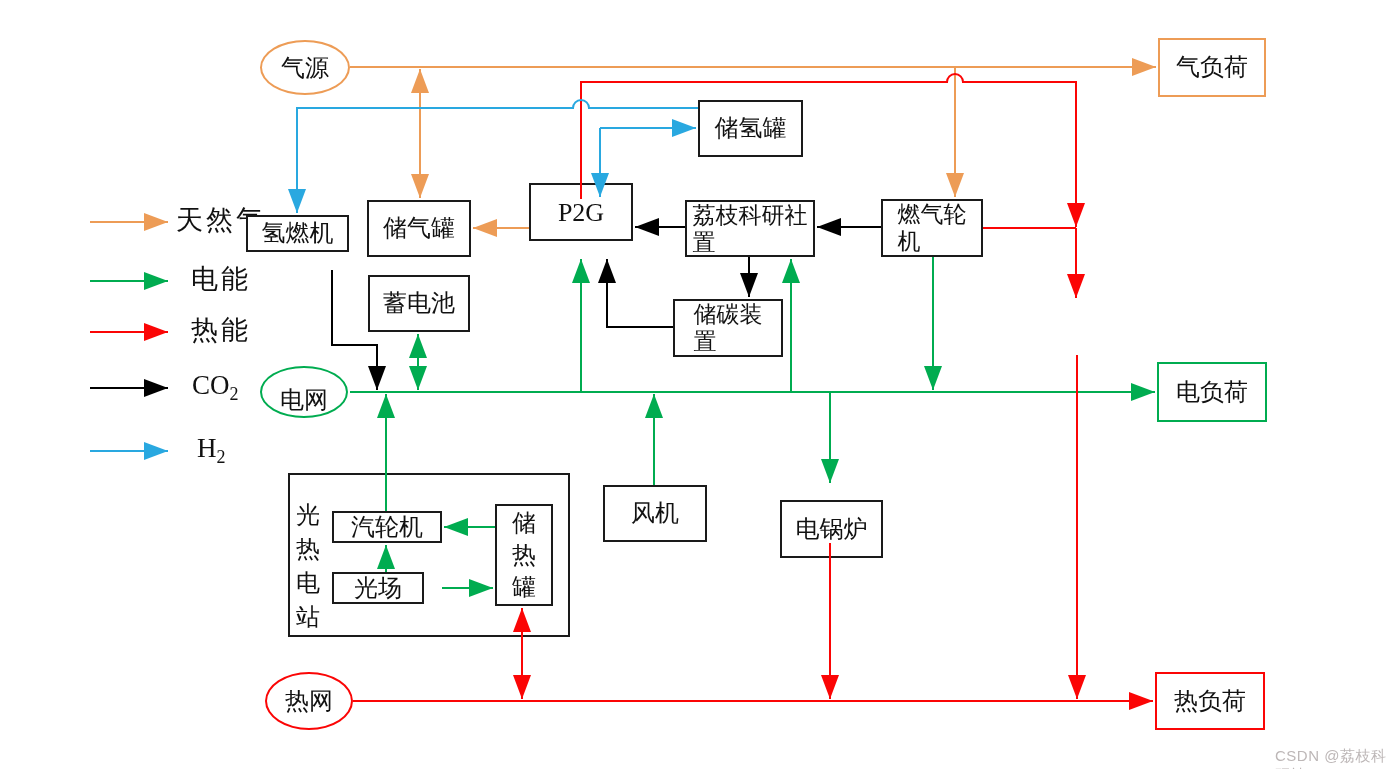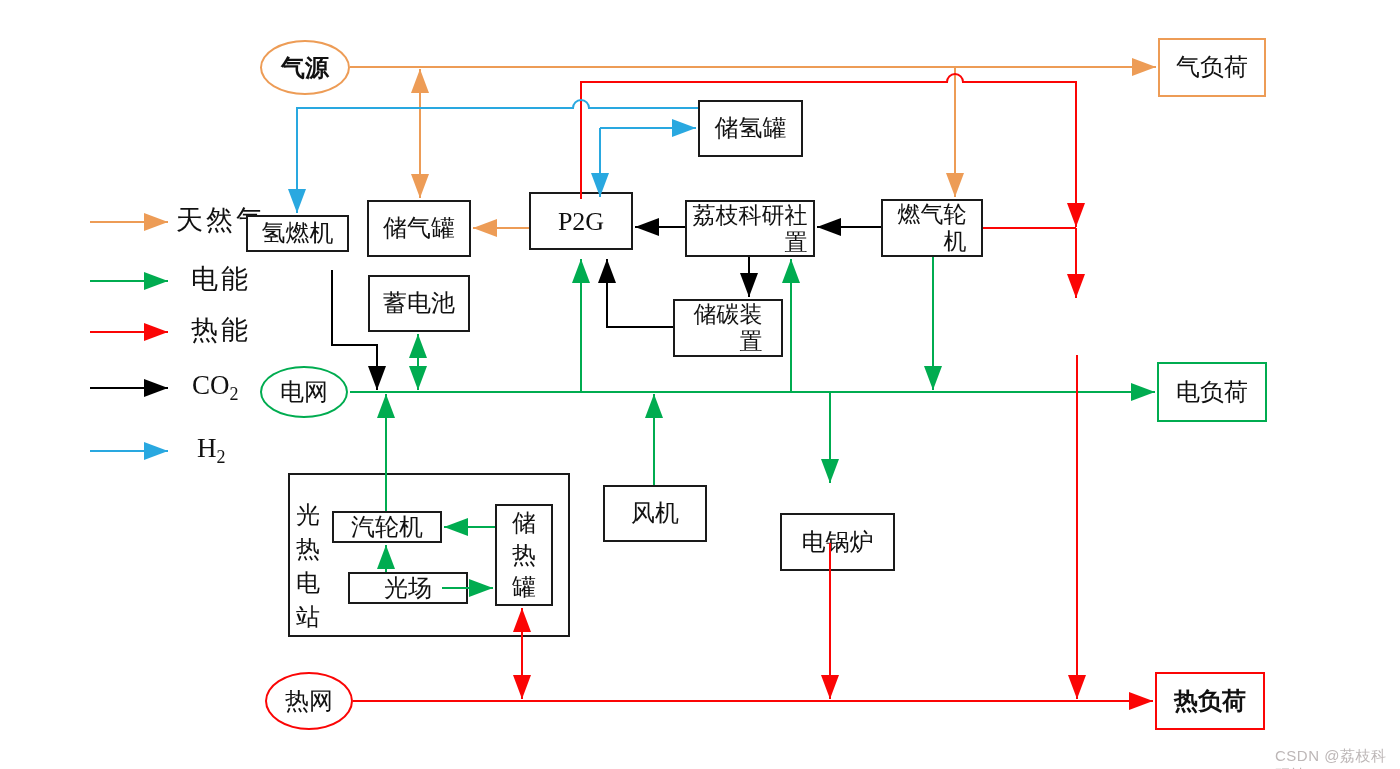--- a/index.html
+++ b/index.html
@@ -9,35 +9,35 @@
   }
   
   .legend-layer{position:absolute;inset:0;z-index:1;}
   .node-layer{position:absolute;inset:0;z-index:2;}
   .edge-layer{position:absolute;inset:0;z-index:3;pointer-events:none;}
   .wm{position:absolute;z-index:4;font-family:"Liberation Sans","DejaVu Sans",sans-serif;
       font-size:15px;color:var(--c-watermark);letter-spacing:0.5px;}
   
   .box{
     position:absolute;box-sizing:border-box;background:#fff;border:2px solid var(--c-border);
-    display:flex;align-items:center;justify-content:center;text-align:right;
+    display:flex;align-items:center;justify-content:center;text-align:left;
     font-size:23px;line-height:27px;white-space:pre-line;
   }
   .box.big{font-size:24px;}
   .box.latin{font-size:26px;}
   .box.b-gas{border-color:var(--c-natural-gas);}
   .box.b-elec{border-color:var(--c-electricity);}
-  .box.b-heat{border-color:var(--c-heat);font-weight:bold;}
+  .box.b-heat{border-color:var(--c-heat);}
   .box.container-box{background:transparent;}
   .ellipse{
     position:absolute;box-sizing:border-box;background:#fff;border-radius:50%;
     display:flex;align-items:center;justify-content:center;font-size:24px;
   }
-  .ellipse.e-gas{border:2px solid var(--c-natural-gas);font-weight:bold;}
-  .ellipse.e-elec{border:2px solid var(--c-electricity);}
+  .ellipse.e-gas{border:2px solid var(--c-natural-gas);}
+  .ellipse.e-elec{border:2px solid var(--c-electricity);align-items:flex-end;}
   .ellipse.e-heat{border:2px solid var(--c-heat);}
   .vlabel{
     position:absolute;font-size:24px;line-height:34px;white-space:pre-line;text-align:center;
   }
   
   .lg-text{position:absolute;transform:translateY(-52%);font-size:27px;letter-spacing:3px;}
   .lg-text sub{font-size:18px;letter-spacing:0;}
   
   .edge{fill:none;stroke-width:2px;}
   .s-gas{stroke:var(--c-natural-gas);}
@@ -73,41 +73,41 @@
         <span>电网</span>
       </div>
     <div class="ellipse e-heat" style="left:265px;top:672px;width:88px;height:58px">
         <span>热网</span>
       </div>
 
     <div class="box big" style="left:246px;top:215px;width:103px;height:37px">氢燃机</div>
     <div class="box big" style="left:367px;top:200px;width:104px;height:57px">储气罐</div>
     <div class="box big" style="left:368px;top:275px;width:102px;height:57px">蓄电池</div>
     <div class="box big" style="left:698px;top:100px;width:105px;height:57px">储氢罐</div>
-    <div class="box latin" style="left:529px;top:192px;width:104px;height:58px">P2G</div>
+    <div class="box latin" style="left:529px;top:183px;width:104px;height:58px">P2G</div>
     <div class="box" style="left:685px;top:200px;width:130px;height:57px">荔枝科研社
 置</div>
     <div class="box" style="left:881px;top:199px;width:102px;height:58px">燃气轮
 机</div>
     <div class="box" style="left:673px;top:299px;width:110px;height:58px">储碳装
 置</div>
     <div class="box big" style="left:603px;top:485px;width:104px;height:57px">风机</div>
-    <div class="box big" style="left:780px;top:513px;width:115px;height:58px">电锅炉</div>
+    <div class="box big" style="left:780px;top:500px;width:103px;height:58px">电锅炉</div>
 
     <div class="box big b-gas" style="left:1158px;top:38px;width:108px;height:59px">气负荷</div>
     <div class="box big b-elec" style="left:1157px;top:362px;width:110px;height:60px">电负荷</div>
     <div class="box big b-heat" style="left:1155px;top:672px;width:110px;height:58px">热负荷</div>
 
     <div class="box container-box" style="left:288px;top:473px;width:282px;height:164px"></div>
     <div class="vlabel" style="left:293px;top:498px;width:30px">光
 热
 电
 站</div>
     <div class="box big" style="left:332px;top:511px;width:110px;height:32px">汽轮机</div>
-    <div class="box big" style="left:348px;top:572px;width:120px;height:32px">光场</div>
+    <div class="box big" style="left:332px;top:572px;width:92px;height:32px">光场</div>
     <div class="box big" style="left:495px;top:504px;width:58px;height:102px;line-height:32px">储
 热
 罐</div>
   </div>
 
   <svg class="edge-layer" width="1400" height="769" viewBox="0 0 1400 769">
     <defs>
       <marker id="mk-gas" markerUnits="userSpaceOnUse" markerWidth="24" markerHeight="18" refX="24" refY="9" orient="auto">
           <path class="f-gas" d="M0,0 L24,9 L0,18 Z"></path>
         </marker>

